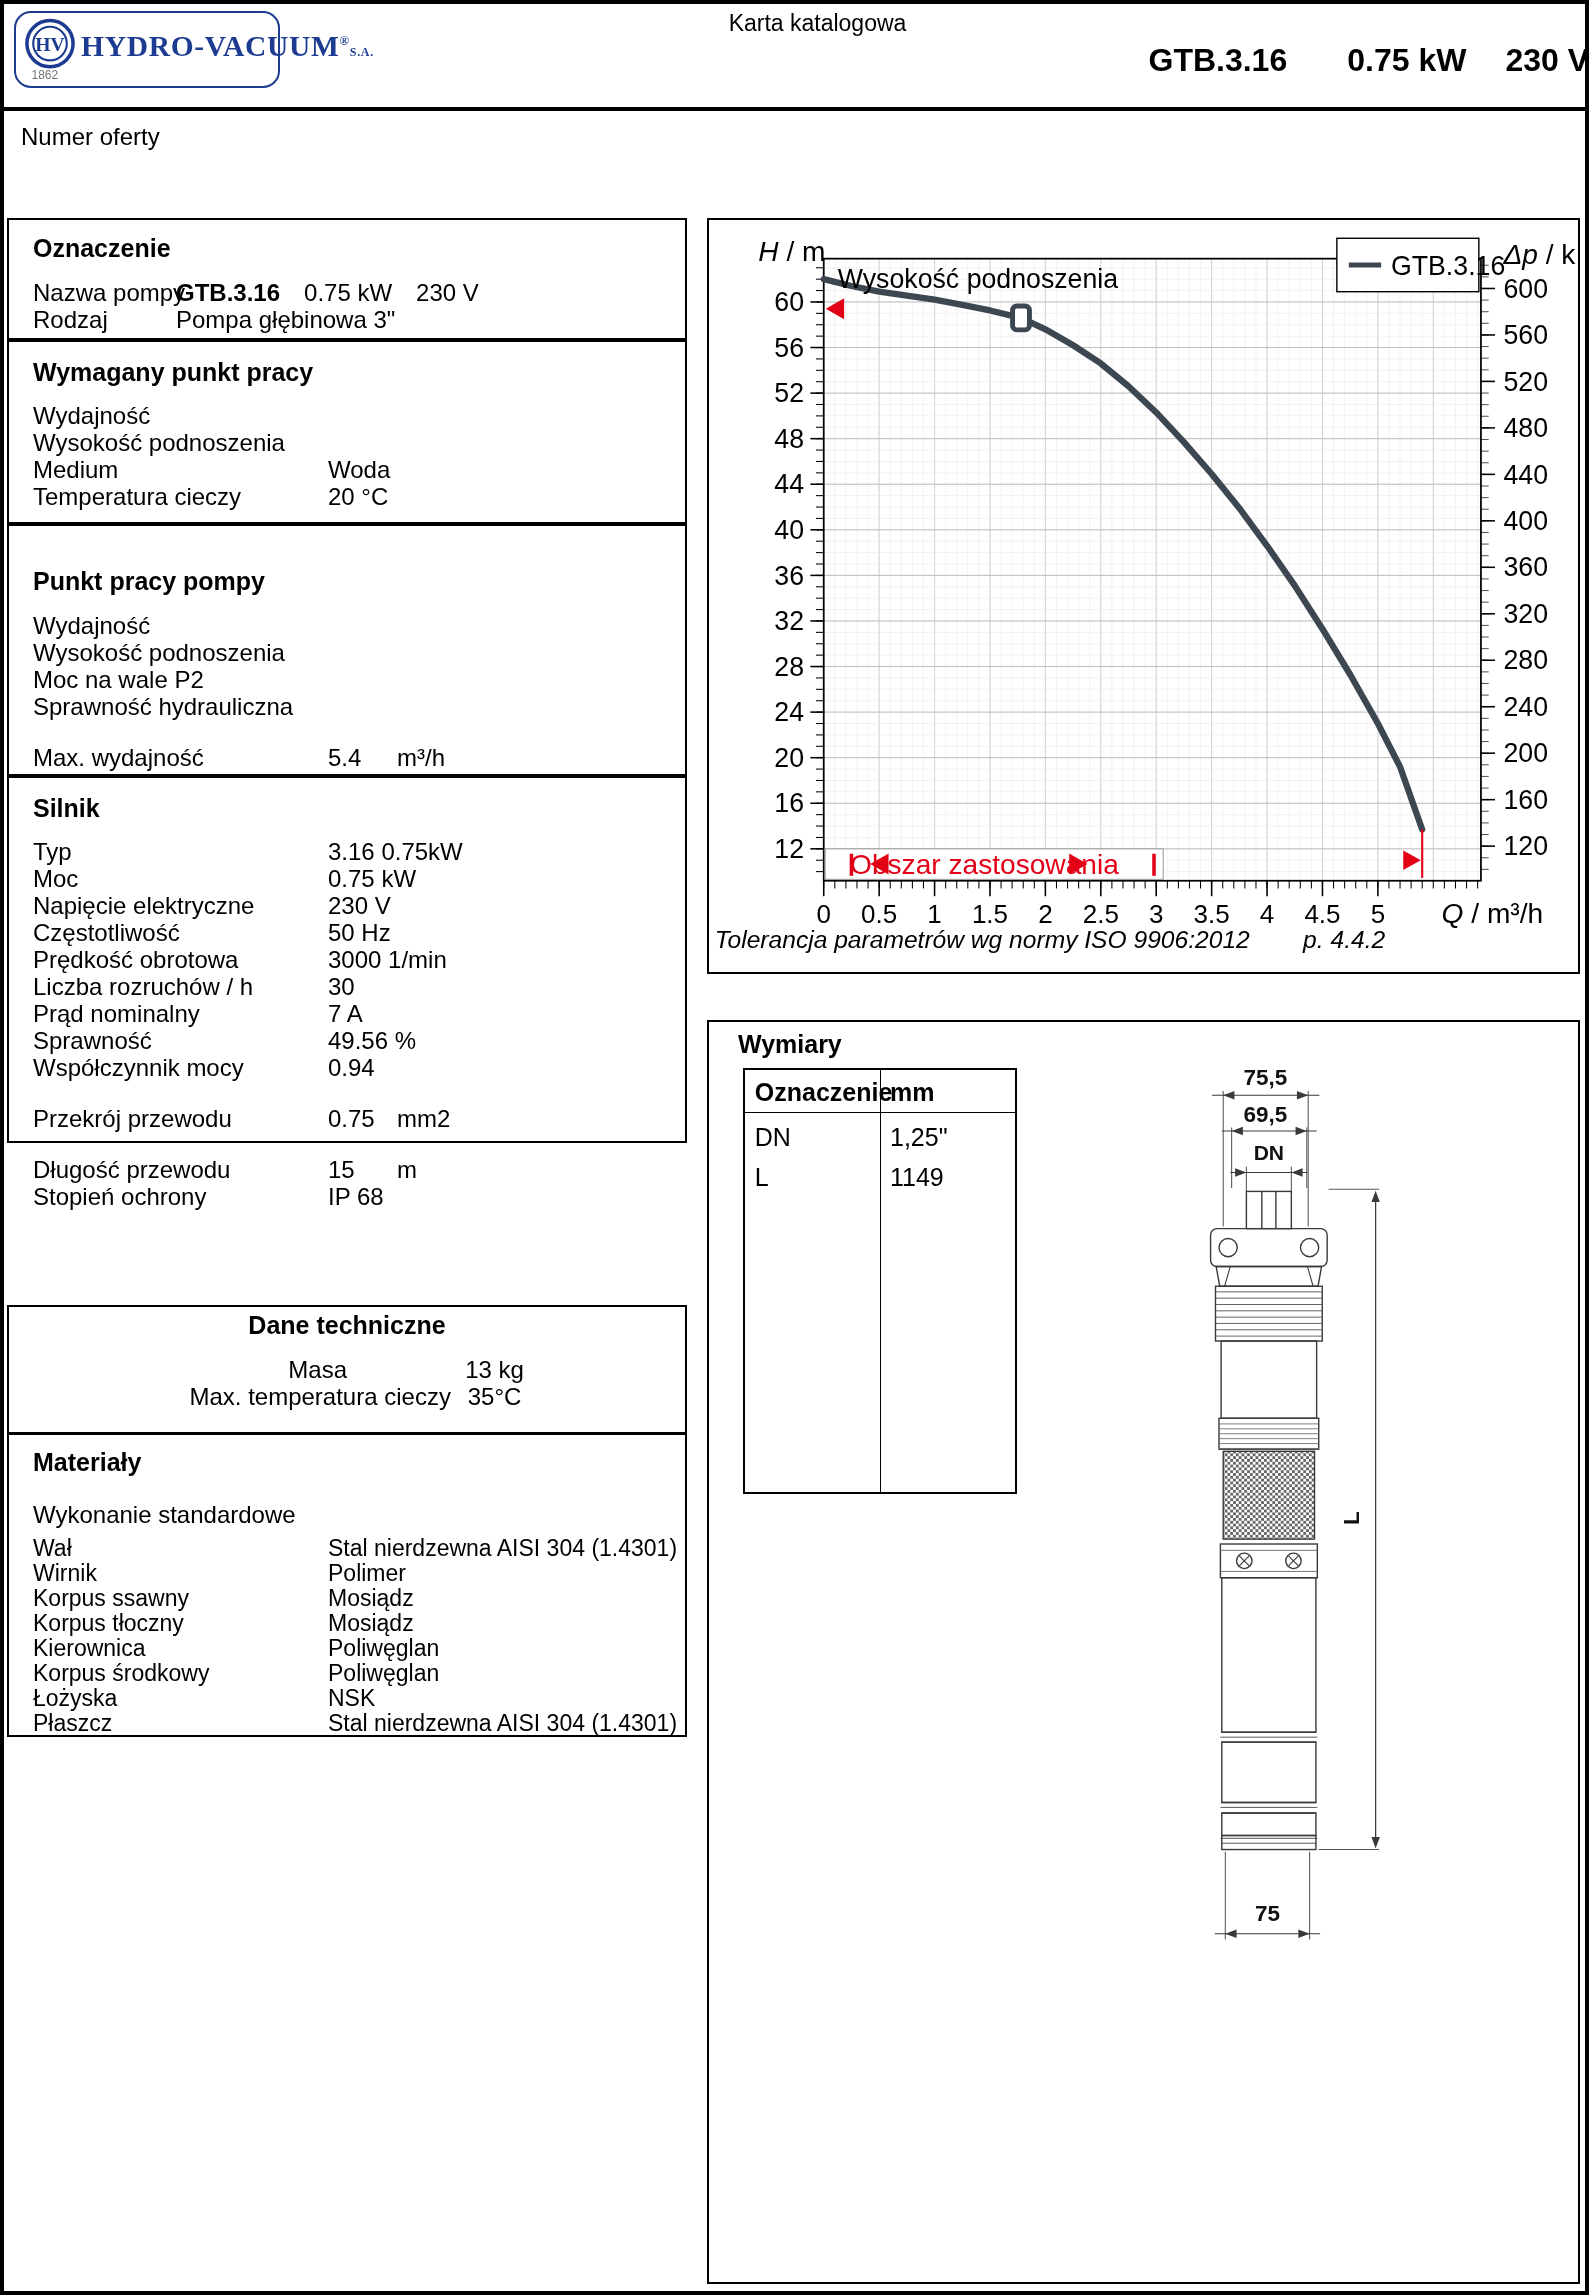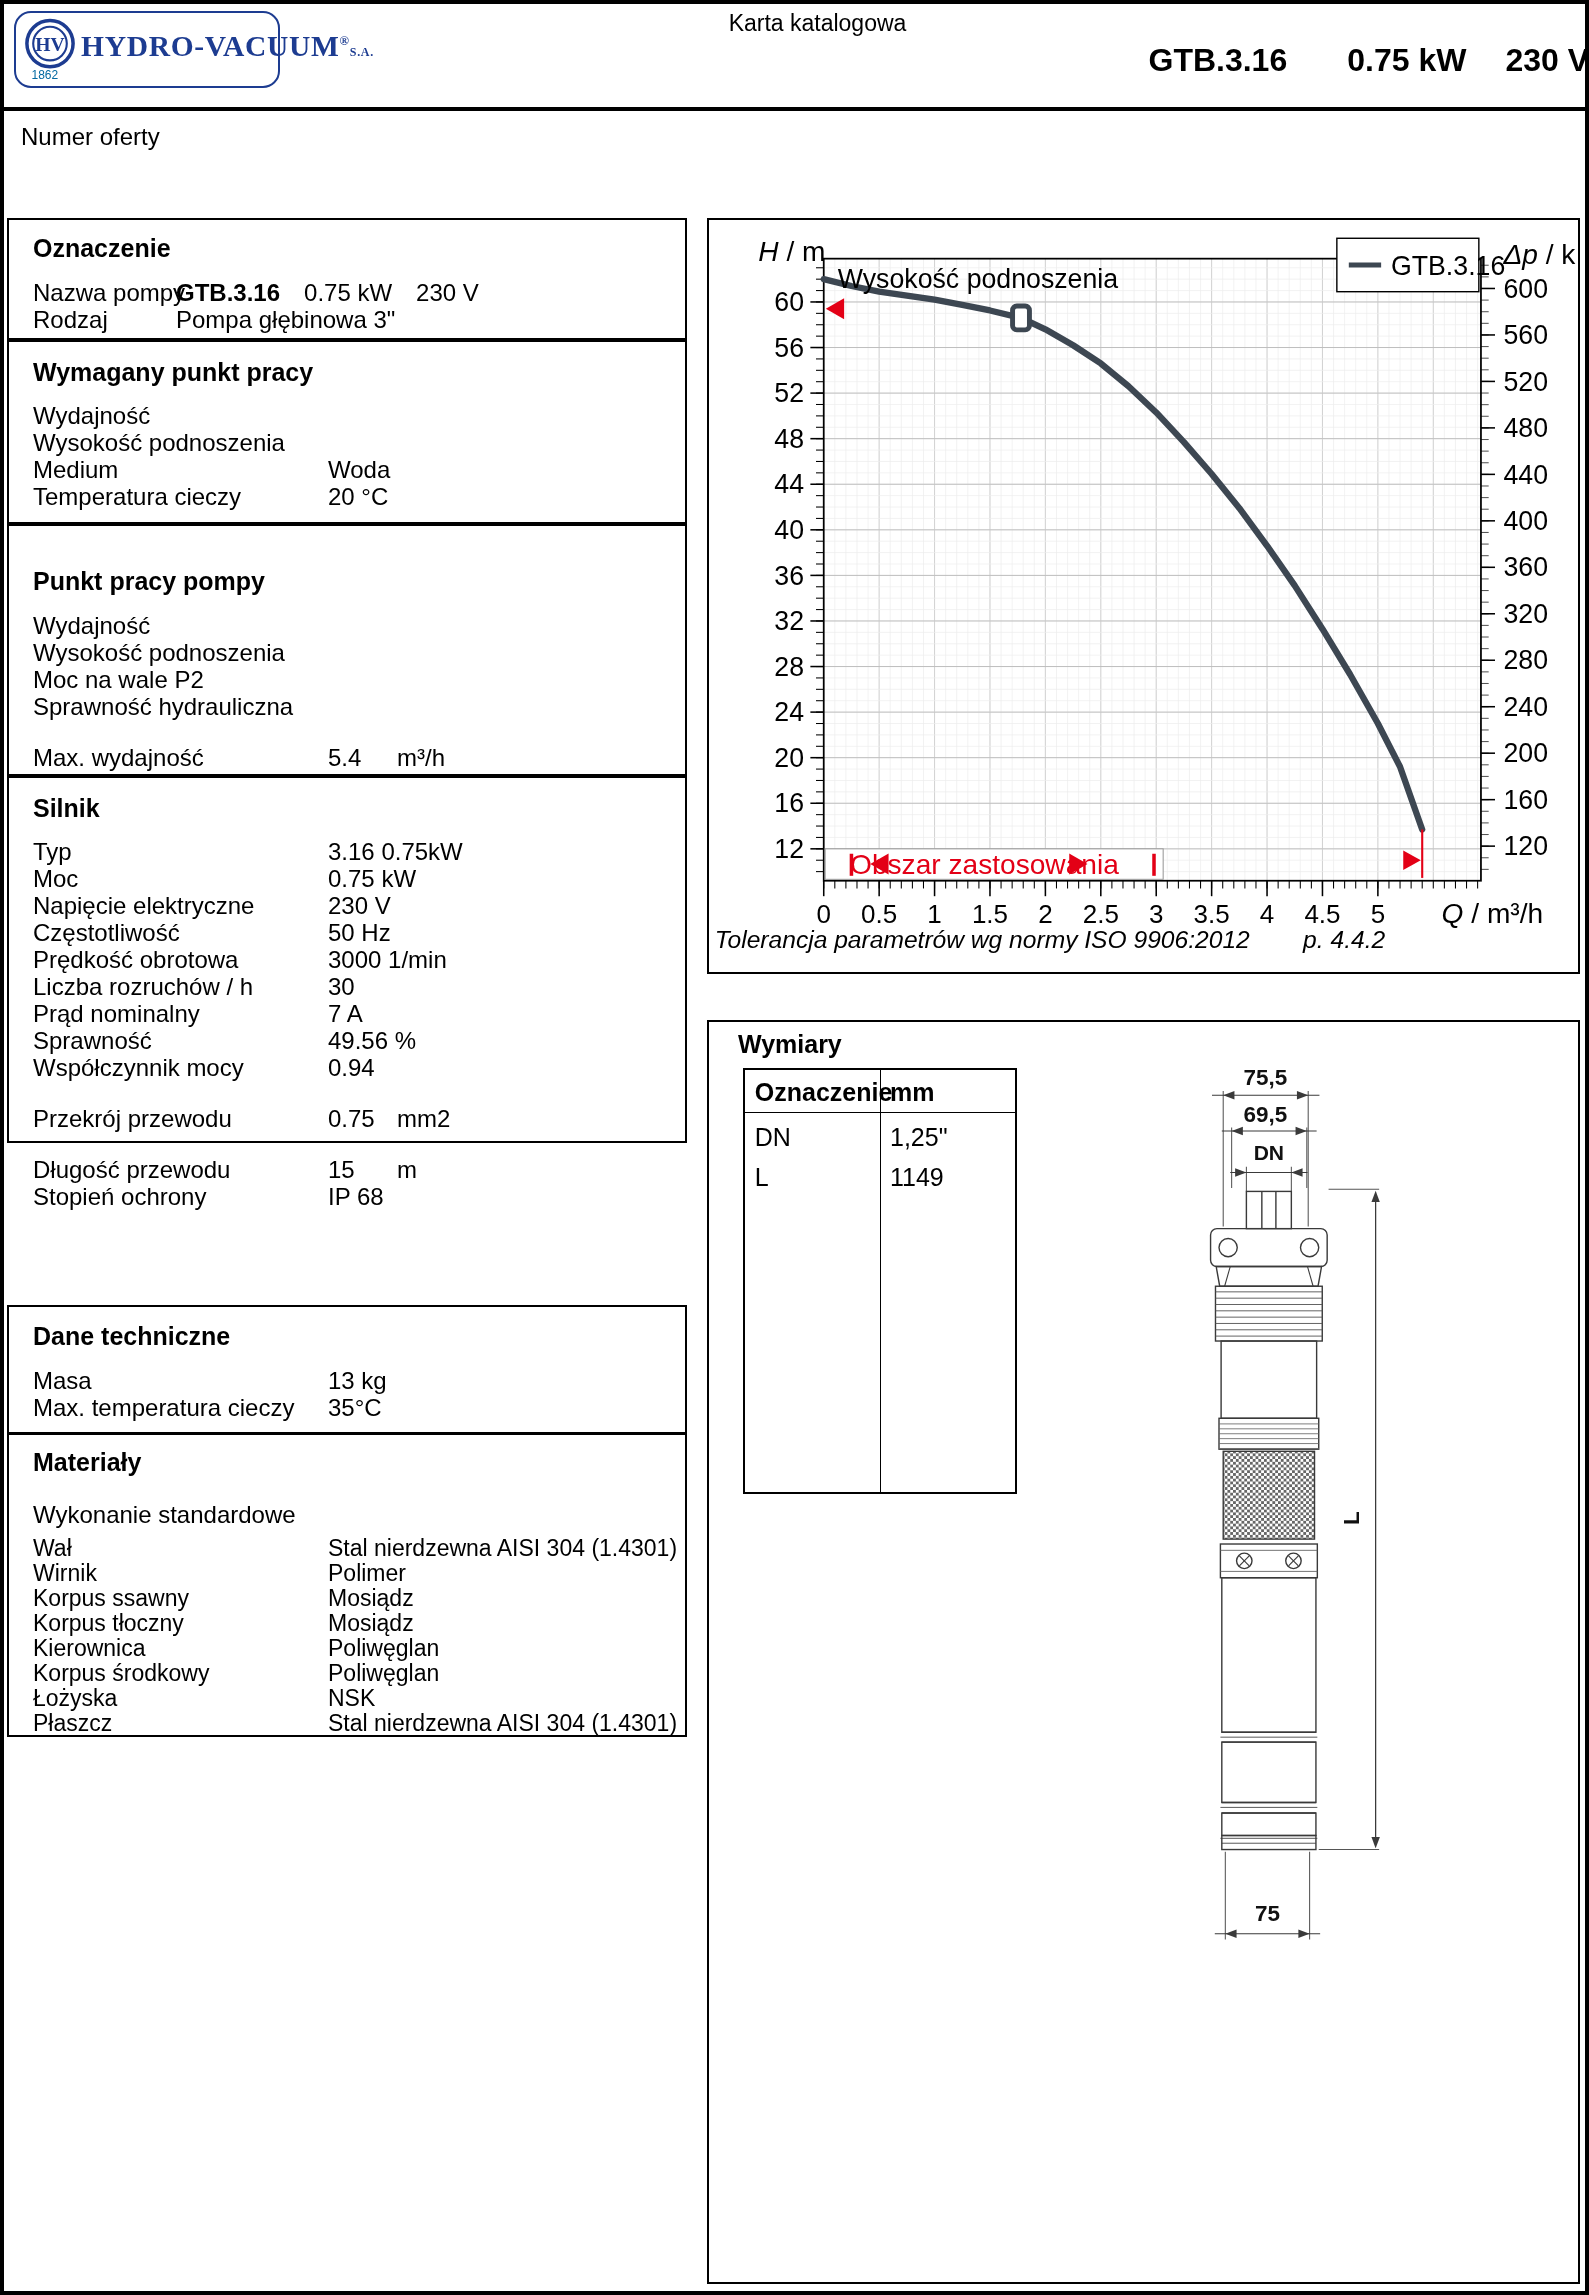--- a/index.html
+++ b/index.html
@@ -5,21 +5,21 @@
   html,body{margin:0;padding:0;background:#888;}
   .stage{position:relative;width:1589px;height:2295px;background:#fff;
          font-family:"Liberation Sans", sans-serif;color:#000;overflow:hidden;}
   .page-border{position:absolute;inset:0;border:4.2px solid #000;pointer-events:none;}
   .hrule{position:absolute;left:0;top:107px;width:100%;height:3.5px;background:#000;}
 
   
   .logo-box{position:absolute;left:14px;top:11.3px;width:262px;height:73px;
             border:2.8px solid #1d3c91;border-radius:17px;}
   .logo-emblem{position:absolute;left:5.6px;top:4.2px;}
-  .logo-year{position:absolute;left:15.5px;top:55px;font-size:12px;color:#0369a1;}
+  .logo-year{position:absolute;left:15.5px;top:55px;font-size:12px;color:#737373;}
   .brand{position:absolute;left:65px;top:17px;font-family:"Liberation Serif",serif;
          font-weight:bold;font-size:29.5px;color:#1d3c91;letter-spacing:0.7px;white-space:nowrap;}
   .brand sup{font-size:12.7px;}
   .brand .sa{font-size:12px;font-weight:bold;}
   .doc-title{position:absolute;left:0;right:0;top:9.8px;text-align:center;font-size:23px;padding-left:46px;}
   .pump-title{position:absolute;left:0;right:0;top:42px;text-align:right;font-size:32px;font-weight:bold;}
   .pump-title .p1{margin-right:60px;}
   .pump-title .p2{margin-right:39px;}
   .offer-label{position:absolute;left:21px;top:123px;font-size:24px;}
 
@@ -32,21 +32,21 @@
   .row-label{display:inline-block;width:295px;}
   .row-vb{font-weight:bold;}
   .row-val{white-space:pre;margin-top:24px;}
   .row-unit{display:inline-block;margin-left:0;}
   .has-unit .row-val{display:inline-block;min-width:69px;}
   .box-oznaczenie{top:218px;height:122px;padding:14px 24px;}
   .box-oznaczenie .row-label{width:143px;}
   .box-wymagany{top:340px;height:184px;padding:15.5px 24px;}
   .box-punkt{top:524px;height:252px;padding:41px 24px;}
   .box-silnik{top:776px;height:367px;padding:15.5px 24px;}
-  .box-dane{top:1305px;height:129px;padding:15px 24px;}
+  .box-dane{top:1305px;height:129px;padding:4px 24px;text-align:center;}
   .box-materialy{top:1433px;height:304px;padding:12.7px 24px;}
   .box-materialy .rows{margin-top:7px;}
   .box-materialy .row{line-height:25px;font-size:23px;}
 
   
   .chart-box{position:absolute;left:707px;top:218px;width:873px;height:756px;
              border:2.8px solid #000;box-sizing:border-box;background:#fff;}
   .wym-box{position:absolute;left:707px;top:1020px;width:873px;height:1264px;
            border:2.8px solid #000;box-sizing:border-box;background:#fff;}
   .wym-title{position:absolute;left:29px;top:8.4px;font-size:25px;font-weight:bold;}

